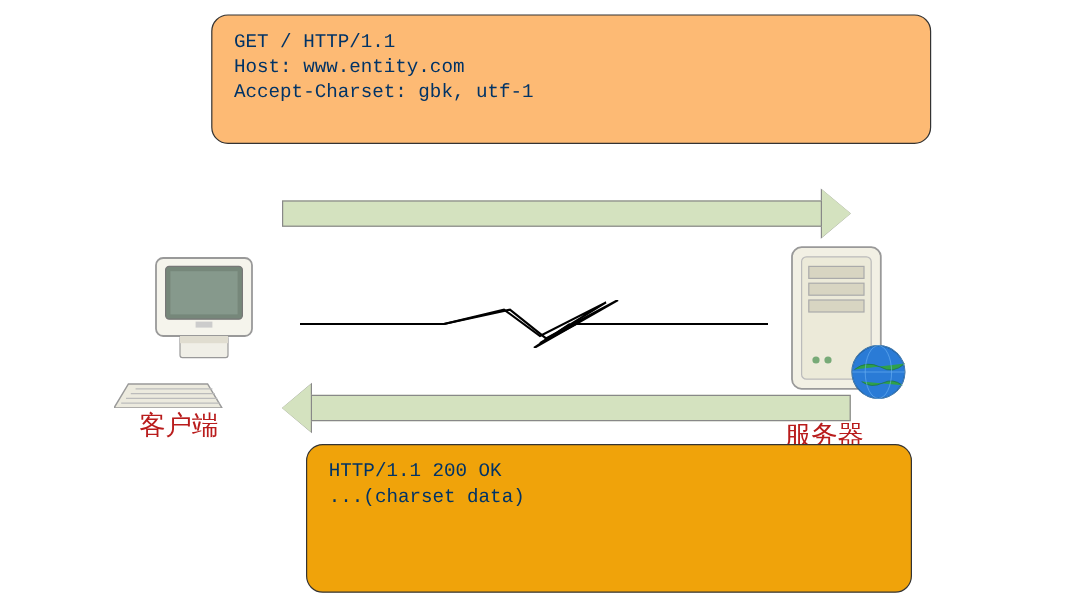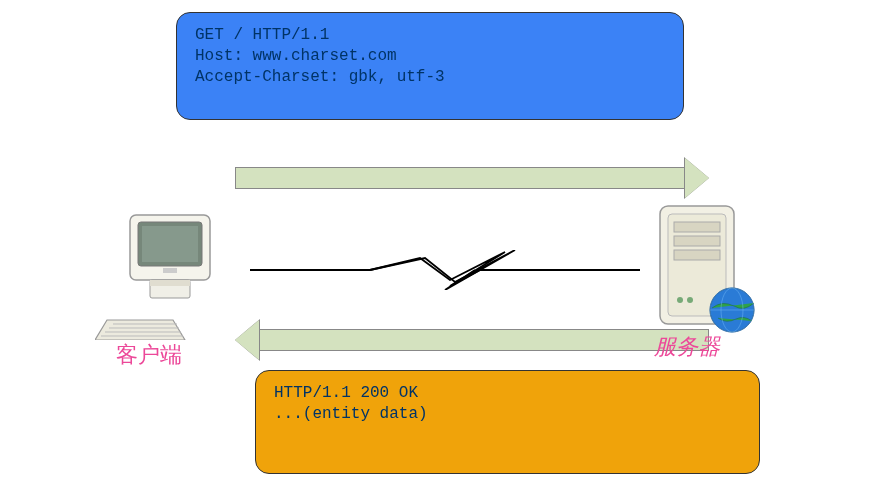--- a/index.html
+++ b/index.html
@@ -15,29 +15,29 @@
   .box {
     position: absolute;
     border: 1.5px solid #333;
     border-radius: 14px;
     padding: 12px 18px;
     box-sizing: border-box;
   }
   .request-box {
     left: 176px;
     top: 12px;
-    width: 508px;
+    width: 600px;
     height: 108px;
-    background: #3b82f6;
+    background: #fdba74;
   }
   .response-box {
     left: 255px;
     top: 370px;
     width: 505px;
-    height: 104px;
+    height: 124px;
     background: #f0a30a;
   }
   .code-line {
     font-family: "Courier New", monospace;
     font-size: 16px;
     color: #003366;
     line-height: 1.3;
     white-space: pre;
   }
   .arrow {
@@ -89,26 +89,26 @@
   }
   .req-arrow .arrow-body { width: 450px; }
   .resp-arrow {
     left: 235px;
     top: 320px;
   }
   .resp-arrow .arrow-body { width: 450px; }
   .label {
     position: absolute;
     font-size: 22px;
-    color: #ec4899;
+    color: #b91c1c;
     font-family: "SimSun", "Songti SC", serif;
     text-align: center;
   }
   .client-label { left: 116px; top: 340px; }
-  .server-label { left: 654px; top: 332px; font-style: italic; }
+  .server-label { left: 654px; top: 348px; }
   .conn-line {
     position: absolute;
     left: 250px;
     top: 250px;
     width: 390px;
     height: 40px;
     pointer-events: none;
   }
   .client-icon {
     position: absolute;
@@ -123,22 +123,22 @@
     top: 200px;
     width: 130px;
     height: 140px;
   }
 </style>
 </head>
 <body>
 
 <div class="box request-box">
   <div class="code-line">GET / HTTP/1.1</div>
-  <div class="code-line">Host: www.charset.com</div>
-  <div class="code-line">Accept-Charset: gbk, utf-3</div>
+  <div class="code-line">Host: www.entity.com</div>
+  <div class="code-line">Accept-Charset: gbk, utf-1</div>
 </div>
 
 <div class="arrow req-arrow">
   <div class="arrow-body"></div>
   <div class="arrow-head-right"></div>
 </div>
 
 <div class="client-icon">
   <svg viewBox="0 0 140 130" width="140" height="130">
 
@@ -190,14 +190,14 @@
   <div class="arrow-head-left"></div>
   <div class="arrow-body"></div>
 </div>
 
 <div class="label client-label">客户端</div>
 <div class="label server-label">服务器</div>
 
 <div class="box response-box">
   <div class="code-line">HTTP/1.1 200 OK</div>
   <div class="code-line"></div>
-  <div class="code-line">...(entity data)</div>
+  <div class="code-line">...(charset data)</div>
 </div>
 
 </body></html>

